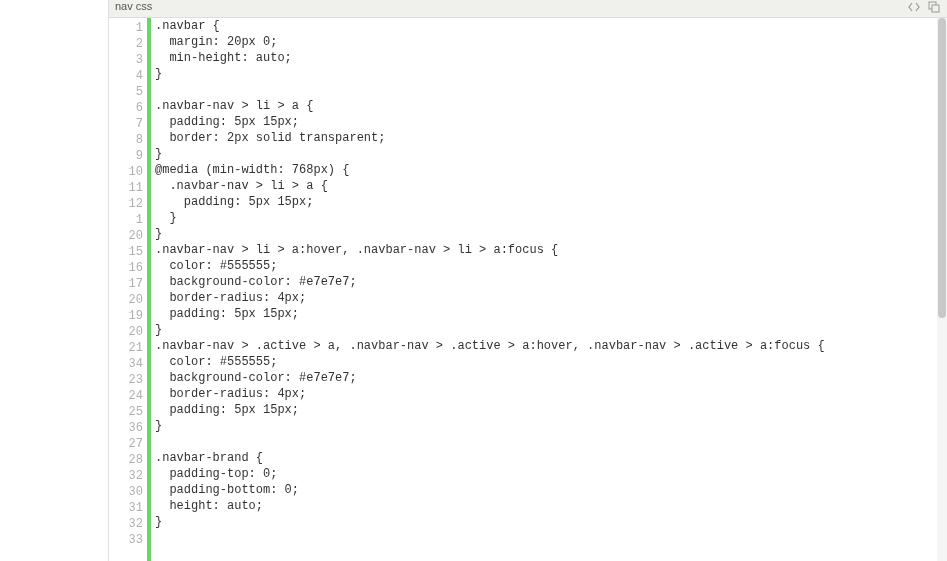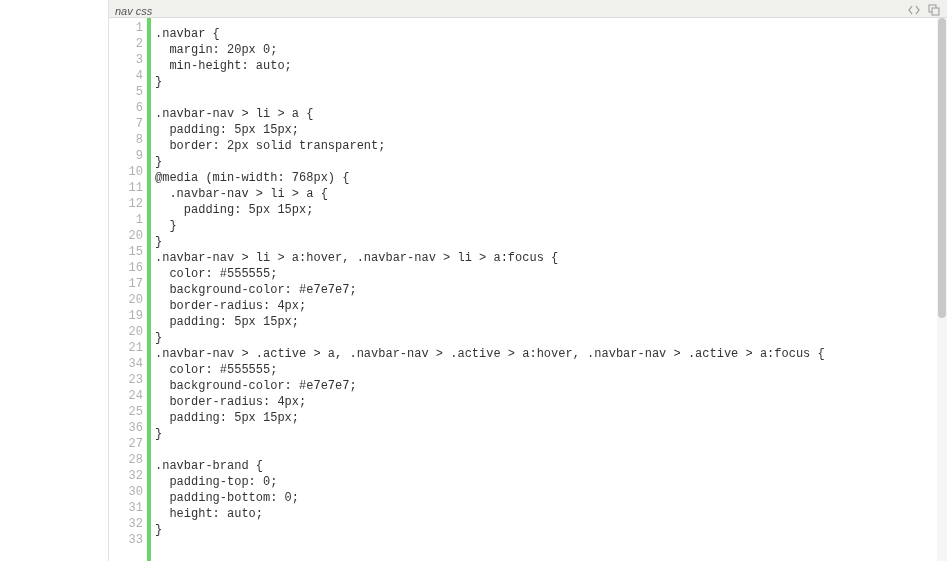--- a/index.html
+++ b/index.html
@@ -21,27 +21,26 @@
       border-left: 1px solid #e0e0e0;
       background: #fff;
       display: flex;
       flex-direction: column;
     }
     .header {
       background: #f0f0ed;
       border-bottom: 1px solid #ddd;
       height: 18px;
       display: flex;
-      align-items: flex-end;
+      align-items: flex-start;
       padding: 0 6px;
       font-family: Arial, sans-serif;
       font-size: 11px;
       color: #555;
       position: relative;
-      font-style: italic;
     }
     .header-title {
       flex: 1;
     }
     .header-icons {
       display: flex;
       gap: 6px;
       align-items: center;
     }
     .icon-btn {
@@ -75,21 +74,21 @@
     .marker {
       width: 4px;
       background: #6ad468;
       flex-shrink: 0;
     }
     .code {
       flex: 1;
       white-space: pre;
       font-size: 12px;
       line-height: 16px;
-      padding-top: 8px;
+      padding-top: 0;
       padding-left: 4px;
       color: #333;
       overflow: hidden;
     }
     .code div { height: 16px; }
     .scrollbar {
       position: absolute;
       right: 0;
       top: 18px;
       width: 10px;

